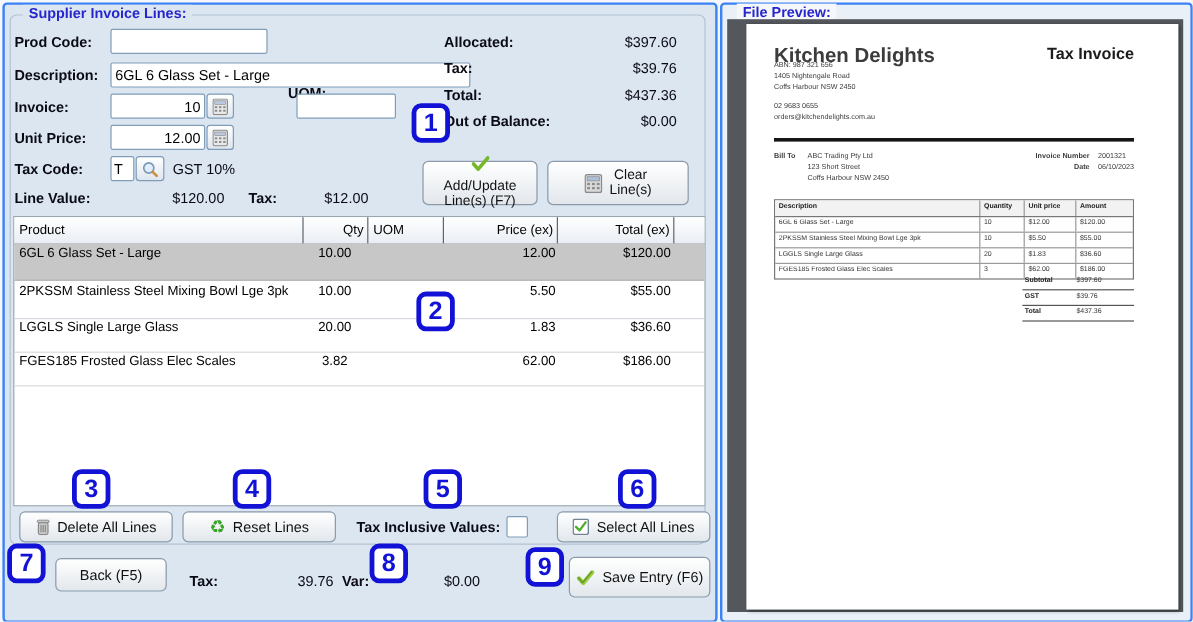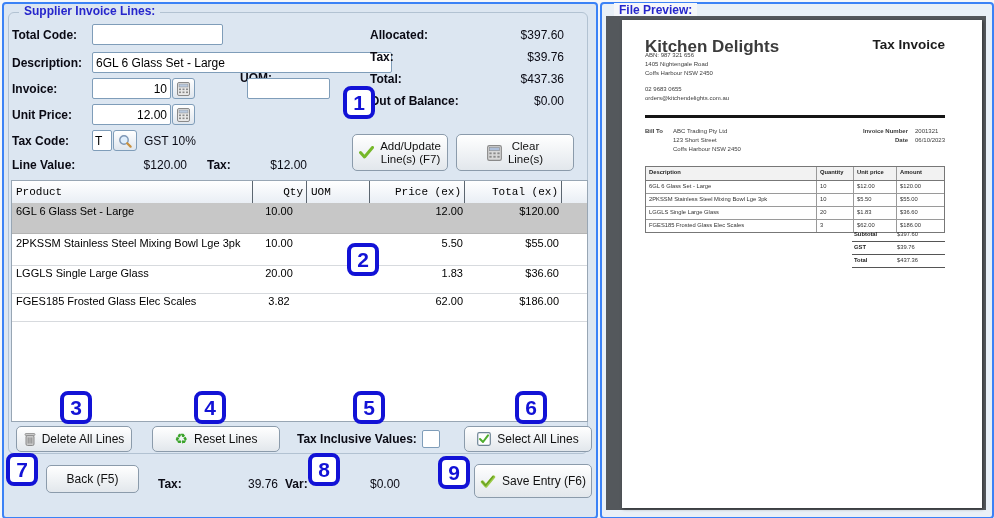--- a/index.html
+++ b/index.html
@@ -21,21 +21,21 @@
   .mini-btn{position:absolute;border:1px solid #7f9db9;background:linear-gradient(#ffffff,#dfe6ee);
       border-radius:3px;display:flex;align-items:center;justify-content:center;box-sizing:border-box;cursor:pointer;}
   
   .btn{position:absolute;border:1px solid #8b9bab;border-radius:5px;background:linear-gradient(#ffffff,#e2e7ec);
       display:flex;align-items:center;justify-content:center;gap:6px;font-size:12px;color:#111;
       box-sizing:border-box;cursor:pointer;}
   .btn .two-line{text-align:center;font-size:11.5px;line-height:13px;}
   
   .grid{position:absolute;left:7px;top:176px;width:577px;height:242px;background:#fff;border:1px solid #98a6b4;box-sizing:border-box;}
   .ghead{position:absolute;left:0;right:0;top:0;height:22px;background:linear-gradient(#ffffff,#e9eef4);border-bottom:1px solid #6b7683;}
-  .gcell{position:absolute;top:0;height:22px;line-height:22px;font-size:11px;color:#000;box-sizing:border-box;overflow:hidden;font-family:Liberation Mono, monospace;}
+  .gcell{position:absolute;top:0;height:22px;line-height:22px;font-size:11px;color:#000;box-sizing:border-box;overflow:hidden;}
   .ghead .gcell{border-right:1px solid #5c6670;}
   .trow{position:absolute;left:0;right:0;border-bottom:1px solid #d7dade;}
   .trow.sel{background:#c7c7c7;border-bottom:1px solid #b4b4b4;}
   .tcell{position:absolute;top:2px;font-size:11px;line-height:13px;color:#000;box-sizing:border-box;}
   .c0{left:0;width:237px;padding-left:4px;}
   .c1{left:241px;width:52px;text-align:center;}
   .c2{left:297px;width:57px;padding-left:4px;}
   .c3{left:358px;width:93px;text-align:right;}
   .c4{left:455px;width:92px;text-align:right;}
   .hc0{left:0;width:241px;padding-left:4px;}
@@ -74,21 +74,21 @@
 <body>
 
 <div class="screen">
 
   <div class="panel" style="left:2px;top:2px;width:592px;height:513px;">
 
     <div class="groupbox" style="left:4px;top:8px;width:578px;height:440px;">
       <span class="gb-title">Supplier Invoice Lines:</span>
     </div>
 
-    <span class="lbl" style="left:8px;top:24px;">Total Code:</span>
+    <span class="lbl" style="left:8px;top:24px;">Prod Code:</span>
     <input class="tb" style="left: 88px; top: 20px; width: 131px; height: 21px;" value="">
 
     <span class="lbl" style="left:8px;top:52px;">Description:</span>
     <input class="tb" style="left: 88px; top: 48px; width: 300px; height: 21px;" value="6GL 6 Glass Set - Large">
 
     <span class="lbl" style="left:8px;top:78px;">Invoice:</span>
     <input class="tb r" style="left: 88px; top: 74px; width: 79px; height: 21px;" value="10">
     <span class="mini-btn" style="left:168px;top:74px;width:23px;height:21px;">
       <svg class="icon" width="13" height="14" viewBox="0 0 13 14">
           <rect x="0.5" y="0.5" width="12" height="13" rx="1.5" fill="#e8e8e8" stroke="#8a8a8a"></rect>
@@ -140,21 +140,21 @@
 
     <span class="lbl" style="left:366px;top:24px;">Allocated:</span>
     <span class="val r" style="left:470px;top:24px;width:90px;">$397.60</span>
     <span class="lbl" style="left:366px;top:46px;">Tax:</span>
     <span class="val r" style="left:470px;top:46px;width:90px;">$39.76</span>
     <span class="lbl" style="left:366px;top:68px;">Total:</span>
     <span class="val r" style="left:470px;top:68px;width:90px;">$437.36</span>
     <span class="lbl" style="left:366px;top:90px;">Out of Balance:</span>
     <span class="val r" style="left:470px;top:90px;width:90px;">$0.00</span>
 
-    <div class="btn" style="left:348px;top:130px;width:96px;height:37px;">
+    <div class="btn" style="left:348px;top:130px;width:96px;height:37px;flex-direction:column;">
       <svg class="icon" width="15" height="13" viewBox="0 0 15 13">
           <path d="M1.5 6.5 L5.5 11 L13.5 1.5" fill="none" stroke="#76b82a" stroke-width="3" stroke-linecap="round" stroke-linejoin="round"></path>
         </svg>
       <span class="two-line"><span>Add/Update</span><br><span>Line(s) (F7)</span></span>
     </div>
     <div class="btn" style="left:452px;top:130px;width:118px;height:37px;">
       <svg class="icon" width="15" height="16" viewBox="0 0 13 14">
           <rect x="0.5" y="0.5" width="12" height="13" rx="1.5" fill="#d8d8d8" stroke="#8a8a8a"></rect>
           <rect x="2" y="2" width="9" height="3" fill="#aebfda" stroke="#8a8a8a" stroke-width="0.5"></rect>
           <g fill="#8a8a8a">
@@ -200,21 +200,21 @@
       </div>
       <div class="trow" style="top:112px;height:28px;">
         <span class="tcell c0">FGES185 Frosted Glass Elec Scales</span>
         <span class="tcell c1">3.82</span>
         <span class="tcell c2"></span>
         <span class="tcell c3">62.00</span>
         <span class="tcell c4">$186.00</span>
       </div>
     </div>
 
-    <div class="btn" style="left:12px;top:422px;width:116px;height:26px;">
+    <div class="btn" style="left:12px;top:422px;width:128px;height:26px;">
       <svg class="icon" width="12" height="14" viewBox="0 0 12 14">
           <rect x="2" y="3.5" width="8" height="10" rx="1.5" fill="#c9c9c9" stroke="#8a8a8a"></rect>
           <rect x="1" y="1.5" width="10" height="2" rx="1" fill="#c9c9c9" stroke="#8a8a8a" stroke-width="0.8"></rect>
           <line x1="4.2" y1="5.5" x2="4.2" y2="11.5" stroke="#8a8a8a"></line>
           <line x1="6" y1="5.5" x2="6" y2="11.5" stroke="#8a8a8a"></line>
           <line x1="7.8" y1="5.5" x2="7.8" y2="11.5" stroke="#8a8a8a"></line>
         </svg>
       <span>Delete All Lines</span>
     </div>
     <div class="btn" style="left:148px;top:422px;width:128px;height:26px;">

